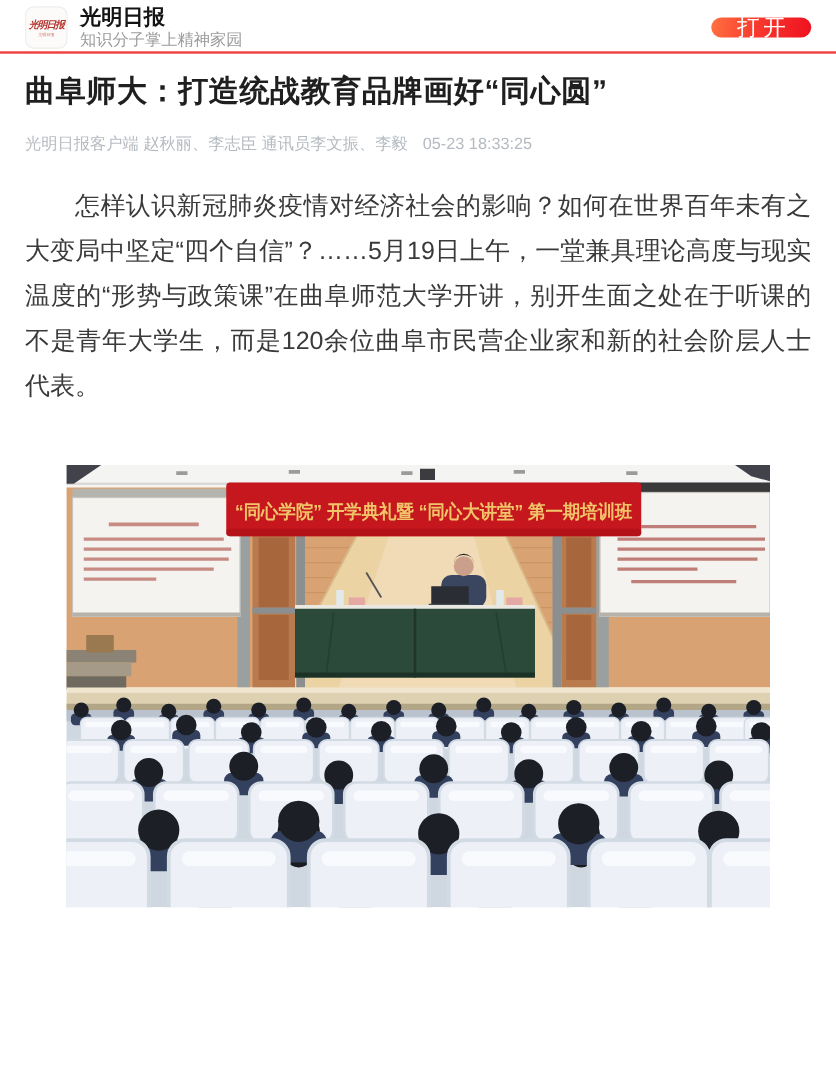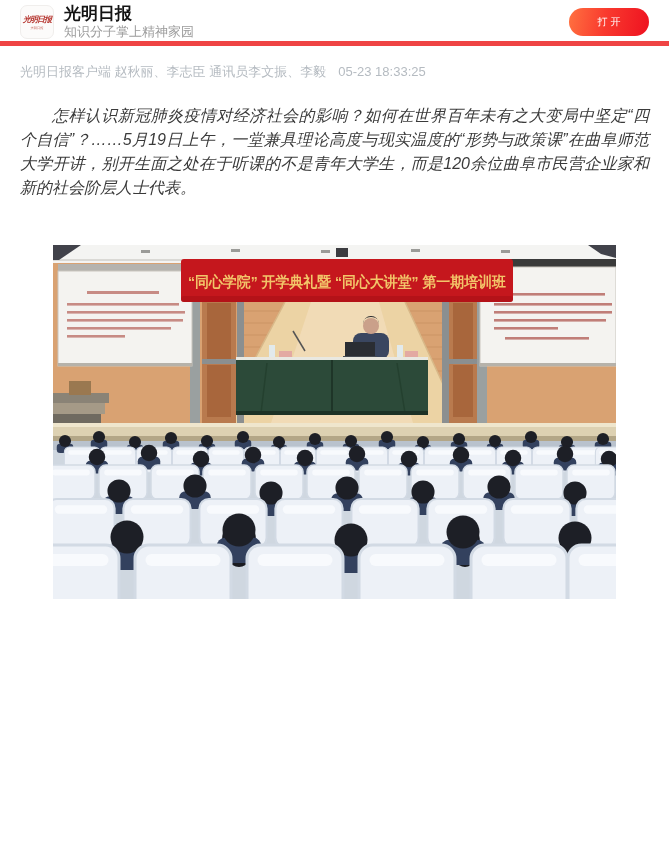--- a/index.html
+++ b/index.html
@@ -1,45 +1,45 @@
 <!DOCTYPE html>
 <html><head>
 <meta charset="utf-8">
 <style>
   html,body{margin:0;padding:0;background:#fff;}
   body{width:669px;height:859px;overflow:hidden;
        font-family:"Liberation Sans","DejaVu Sans",sans-serif;color:#222;}
 
   
   .app-header{display:flex;align-items:center;padding:5px 20px 2px 20px;
-              border-bottom:5px solid #ef4444;height:34px;}
+              border-bottom:2px solid #ef4444;height:34px;}
   .logo{width:34px;height:34px;border-radius:7px;background:#fcfbfa;
         border:1px solid #f0eeec;box-sizing:border-box;flex:0 0 auto;
         display:flex;flex-direction:column;align-items:center;justify-content:center;
         overflow:hidden;}
   .logo .cal{font-size:8px;font-weight:bold;color:#b5342e;white-space:nowrap;
              font-style:italic;letter-spacing:-1px;line-height:10px;}
   .logo .cal2{font-size:4px;color:#c96a60;white-space:nowrap;line-height:5px;
               letter-spacing:0;transform:scale(.8);}
   .appmeta{margin-left:10px;line-height:1.15;}
   .appname{font-size:17px;font-weight:bold;color:#141414;}
   .appsub{font-size:13px;color:#9b9b9b;margin-top:2px;}
-  .open-btn{margin-left:auto;width:80px;height:28px;border:none;border-radius:14px;
+  .open-btn{margin-left:auto;width:80px;height:16px;border:none;border-radius:14px;
             background:linear-gradient(100deg,#ff7140 0%,#f93a2e 45%,#ee1120 100%);
-            color:#fff;font-size:10px;letter-spacing:3px;text-indent:3px;
+            color:#fff;font-size:18px;letter-spacing:3px;text-indent:3px;
             font-family:Liberation Mono, monospace;cursor:pointer;display:flex;align-items:center;justify-content:center;}
 
   
   .article{padding:0 20px;}
   .article h1{font-size:24px;line-height:30px;font-weight:bold;color:#1f1f1f;
               margin:16px 0 0 0;letter-spacing:.5px;}
   .meta{margin-top:17px;font-size:13px;color:#b5bbc1;}
   .meta .time{margin-left:12px;}
-  .article p{font-size:16px;line-height:24px;color:#3a3a3a;text-align:justify;
-             text-indent:2em;margin:23px 0 0 0;font-style:italic;}
+  .article p{font-size:20px;line-height:36px;color:#3a3a3a;text-align:justify;
+             text-indent:2em;margin:23px 0 0 0;}
   .article p + p{margin-top:26px;}
 
   
   figure.photo{width:563px;height:354px;margin:45px auto 0 auto;overflow:hidden;}
   figure.photo svg{display:block;}
 </style>
 </head>
 <body>
 
 <header class="app-header">
@@ -48,20 +48,21 @@
     <span class="cal2">光明日报</span>
   </div>
   <div class="appmeta">
     <div class="appname">光明日报</div>
     <div class="appsub">知识分子掌上精神家园</div>
   </div>
   <button class="open-btn">打开</button>
 </header>
 
 <main class="article">
+  <h1>曲阜师大：打造统战教育品牌画好“同心圆”</h1>
 
   <div class="meta">
     <span>光明日报客户端 赵秋丽、李志臣 通讯员李文振、李毅</span><span class="time">05-23 18:33:25</span>
   </div>
 
   <p>怎样认识新冠肺炎疫情对经济社会的影响？如何在世界百年未有之大变局中坚定“四个自信”？……5月19日上午，一堂兼具理论高度与现实温度的“形势与政策课”在曲阜师范大学开讲，别开生面之处在于听课的不是青年大学生，而是120余位曲阜市民营企业家和新的社会阶层人士代表。</p>
 
   <figure class="photo">
     <svg width="563" height="354" viewBox="0 0 563 354">
       <defs>

